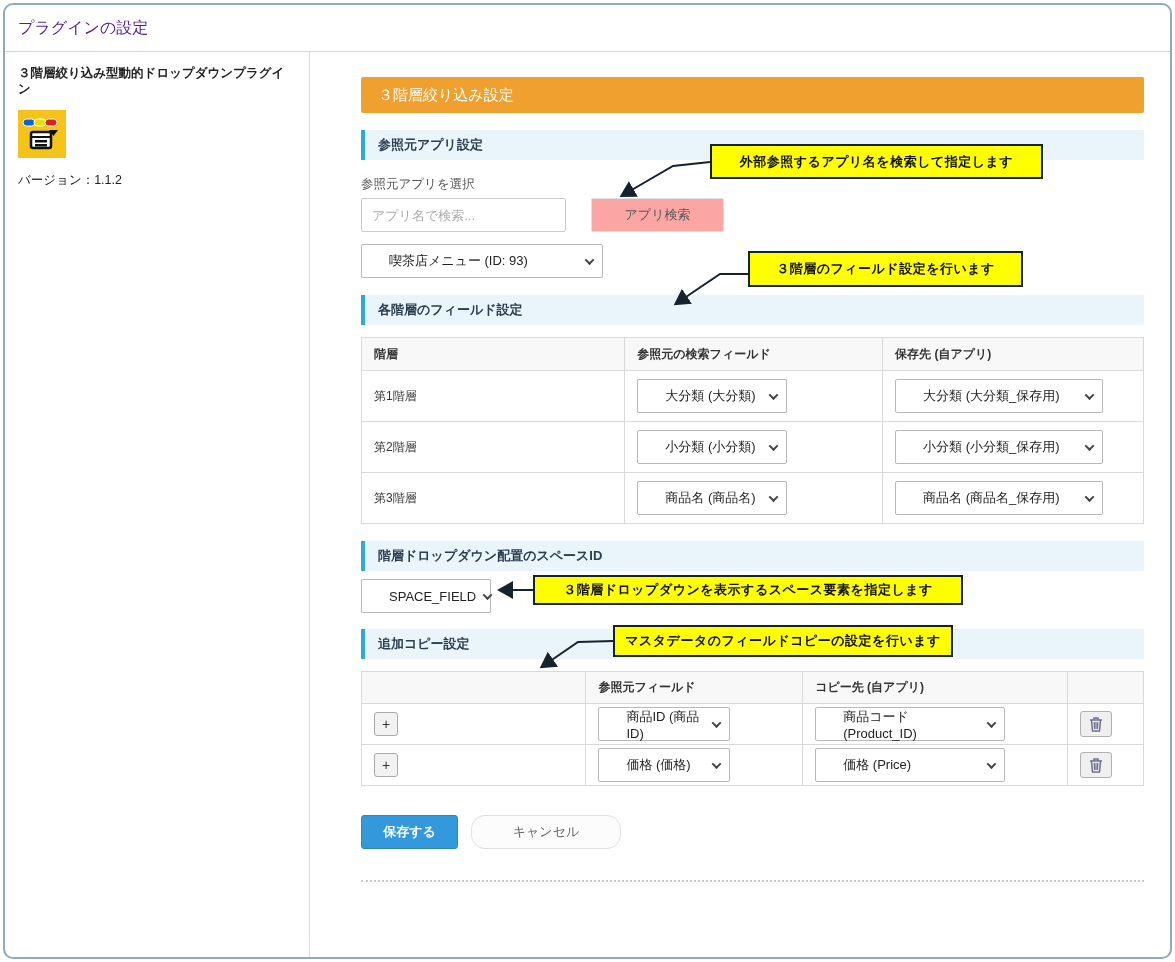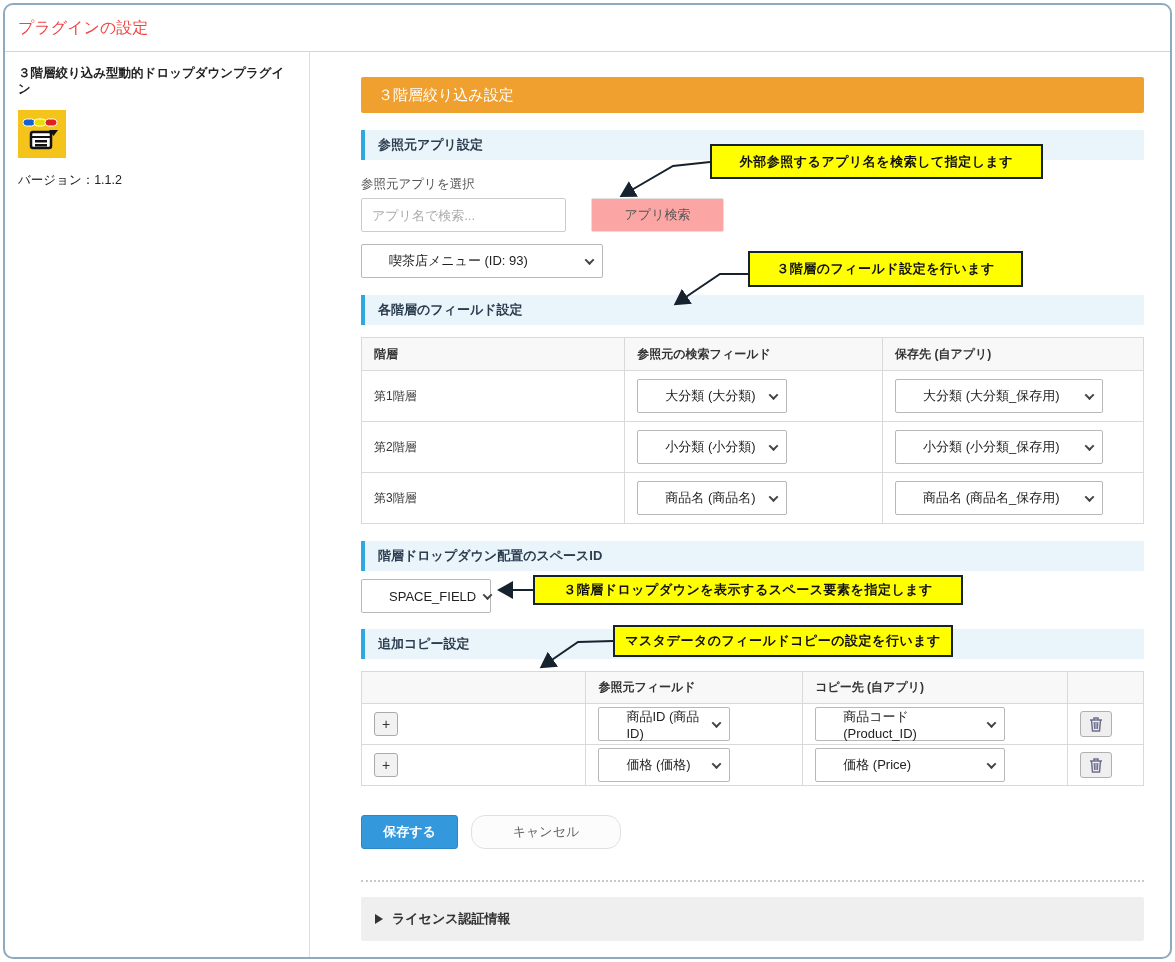--- a/index.html
+++ b/index.html
@@ -1,21 +1,21 @@
 <!DOCTYPE html>
 <html><head>
 <meta charset="utf-8">
 <style>
   * { box-sizing: border-box; margin: 0; padding: 0; }
   html,body { width:1175px; height:962px; background:#fff;
     font-family:"Liberation Sans","DejaVu Sans",sans-serif; color:#333; }
   .frame { position:absolute; left:3px; top:3px; width:1169px; height:956px;
     border:2px solid #8FA9BE; border-radius:10px; background:#fff; overflow:hidden; }
   .titlebar { height:47px; padding:13px 16px 0 13px; border-bottom:1px solid #d5d5d5; }
-  .titlebar h1 { font-size:16px; font-weight:normal; color:#ef4444; }
+  .titlebar h1 { font-size:16px; font-weight:normal; color:#4c1d95; }
   .body { display:flex; height:905px; }
   .sidebar { width:305px; padding:13px; border-right:1px solid #ddd; flex-shrink:0; }
   .plugin-name { font-size:12.5px; font-weight:bold; color:#222; line-height:1.3; }
   .plugin-icon { width:48px; height:48px; margin-top:12px; }
   .version { margin-top:14px; font-size:12.5px; color:#222; }
   .main { position:relative; width:783px; margin-left:51px; }
   .banner { margin-top:25px; height:36px; background:#F0A02E; border-radius:2px;
     color:#fff; font-size:15px; display:flex; align-items:center; padding-left:17px; }
   .sec { height:30px; background:#EAF4FB; border-left:4px solid #2FA7E1;
     display:flex; align-items:center; padding-left:13px;
@@ -268,20 +268,16 @@
         </tbody>
       </table>
 
       <div class="actions">
         <button class="btn-save">保存する</button>
         <button class="btn-cancel">キャンセル</button>
       </div>
 
       <div class="dotted"></div>
 
-      <div class="license">
-        <i class="tri"></i>
-        <span>ライセンス認証情報</span>
-      </div>
 
     </main>
   </div>
 </div>
 
 </body></html>

